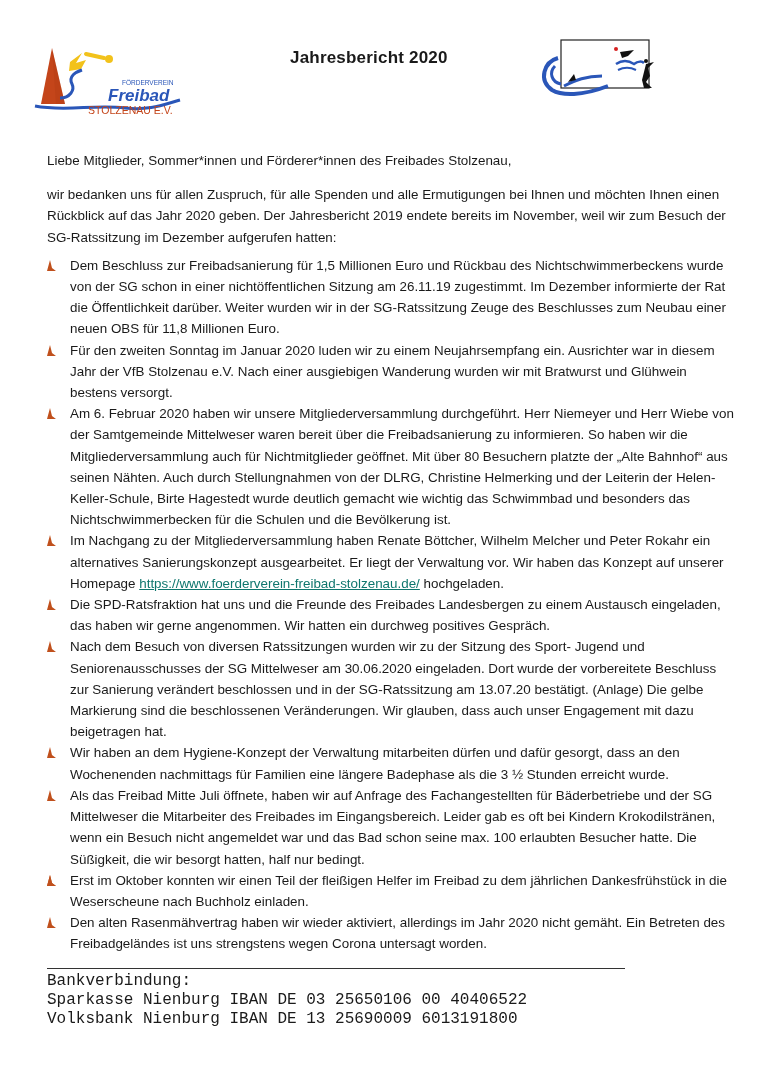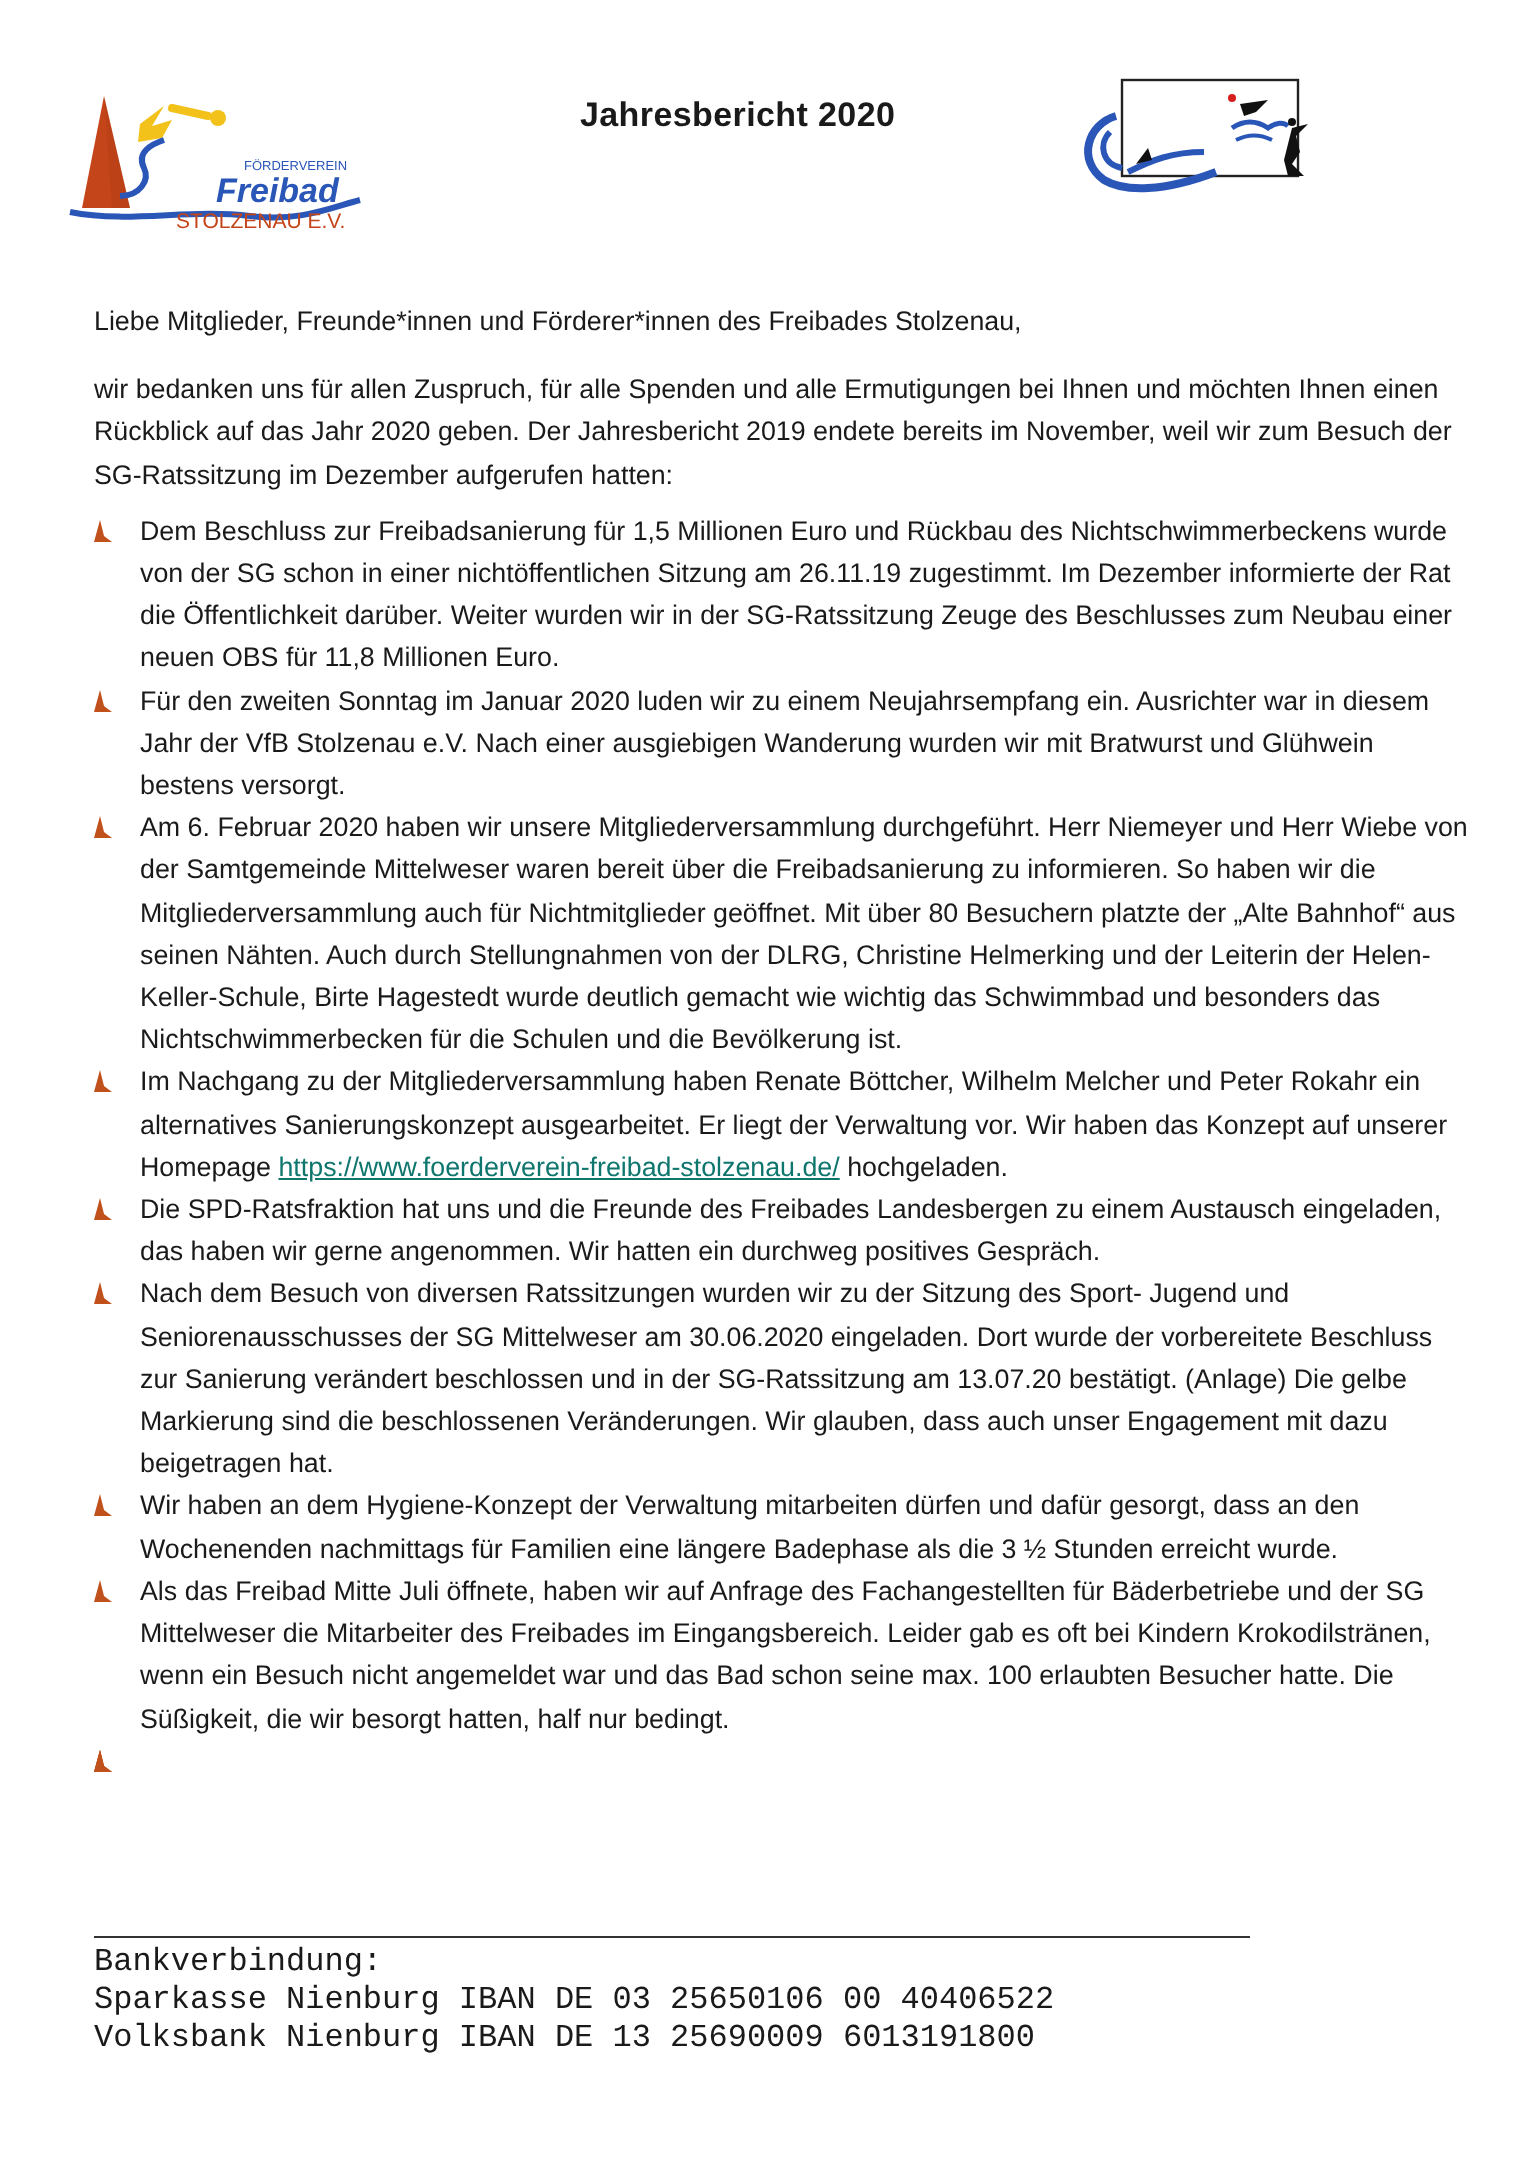--- a/index.html
+++ b/index.html
@@ -62,21 +62,21 @@
     <circle cx="88" cy="11" r="2" fill="#d62020"></circle>
     <path d="M92,14 l14,-2 l-6,6 l-6,2 z" fill="#111"></path>
     <path d="M88,26 c6,-4 12,-4 18,0 c4,-3 8,-3 10,-1" stroke="#2a56b8" stroke-width="2.5" fill="none"></path>
     <path d="M90,32 c6,-3 12,-3 18,0" stroke="#2a56b8" stroke-width="2" fill="none"></path>
     <circle cx="118" cy="23" r="2" fill="#111"></circle>
     <path d="M118,26 l8,-2 l-6,6 l2,8 l-4,6 l6,6 l-8,0 l-2,-8 z" fill="#111"></path>
   </svg>
 </div>
 
 <div class="content">
-  <p class="para greeting">Liebe Mitglieder, Freunde*innen und Förderer*innen des Freibades Stolzenau,</p>
+  <p class="para greeting">Liebe Mitglieder, Sommer*innen und Förderer*innen des Freibades Stolzenau,</p>
   <p class="para intro">wir bedanken uns für allen Zuspruch, für alle Spenden und alle Ermutigungen bei Ihnen und möchten Ihnen einen Rückblick auf das Jahr 2020 geben. Der Jahresbericht 2019 endete bereits im November, weil wir zum Besuch der SG-Ratssitzung im Dezember aufgerufen hatten:</p>
   <ul class="bullets">
     <li>
       <svg class="bullet-icon" viewBox="0 0 9 11">
           <polygon points="3,0 0,11 9,11 5,8" fill="#c0501c"></polygon>
         </svg>
       <span>Dem Beschluss zur Freibadsanierung für 1,5 Millionen Euro und Rückbau des Nichtschwimmerbeckens wurde von der SG schon in einer nichtöffentlichen Sitzung am 26.11.19 zugestimmt. Im Dezember informierte der Rat die Öffentlichkeit darüber. Weiter wurden wir in der SG-Ratssitzung Zeuge des Beschlusses zum Neubau einer neuen OBS für 11,8 Millionen Euro.</span>
     </li>
     <li>
       <svg class="bullet-icon" viewBox="0 0 9 11">
@@ -122,25 +122,27 @@
     </li>
     <li>
       <svg class="bullet-icon" viewBox="0 0 9 11">
           <polygon points="3,0 0,11 9,11 5,8" fill="#c0501c"></polygon>
         </svg>
     </li>
     <li>
       <svg class="bullet-icon" viewBox="0 0 9 11">
           <polygon points="3,0 0,11 9,11 5,8" fill="#c0501c"></polygon>
         </svg>
+      <span>Erst im Oktober konnten wir einen Teil der fleißigen Helfer im Freibad zu dem jährlichen Dankesfrühstück in die Weserscheune nach Buchholz einladen.</span>
     </li>
     <li>
       <svg class="bullet-icon" viewBox="0 0 9 11">
           <polygon points="3,0 0,11 9,11 5,8" fill="#c0501c"></polygon>
         </svg>
+      <span>Den alten Rasenmähvertrag haben wir wieder aktiviert, allerdings im Jahr 2020 nicht gemäht. Ein Betreten des Freibadgeländes ist uns strengstens wegen Corona untersagt worden.</span>
     </li>
   </ul>
 </div>
 
 <div class="footer">
   <div class="rule"></div>
   <div>Bankverbindung:</div>
   <div>Sparkasse Nienburg IBAN DE 03 25650106 00 40406522</div>
   <div>Volksbank Nienburg IBAN DE 13 25690009 6013191800</div>
 </div>

